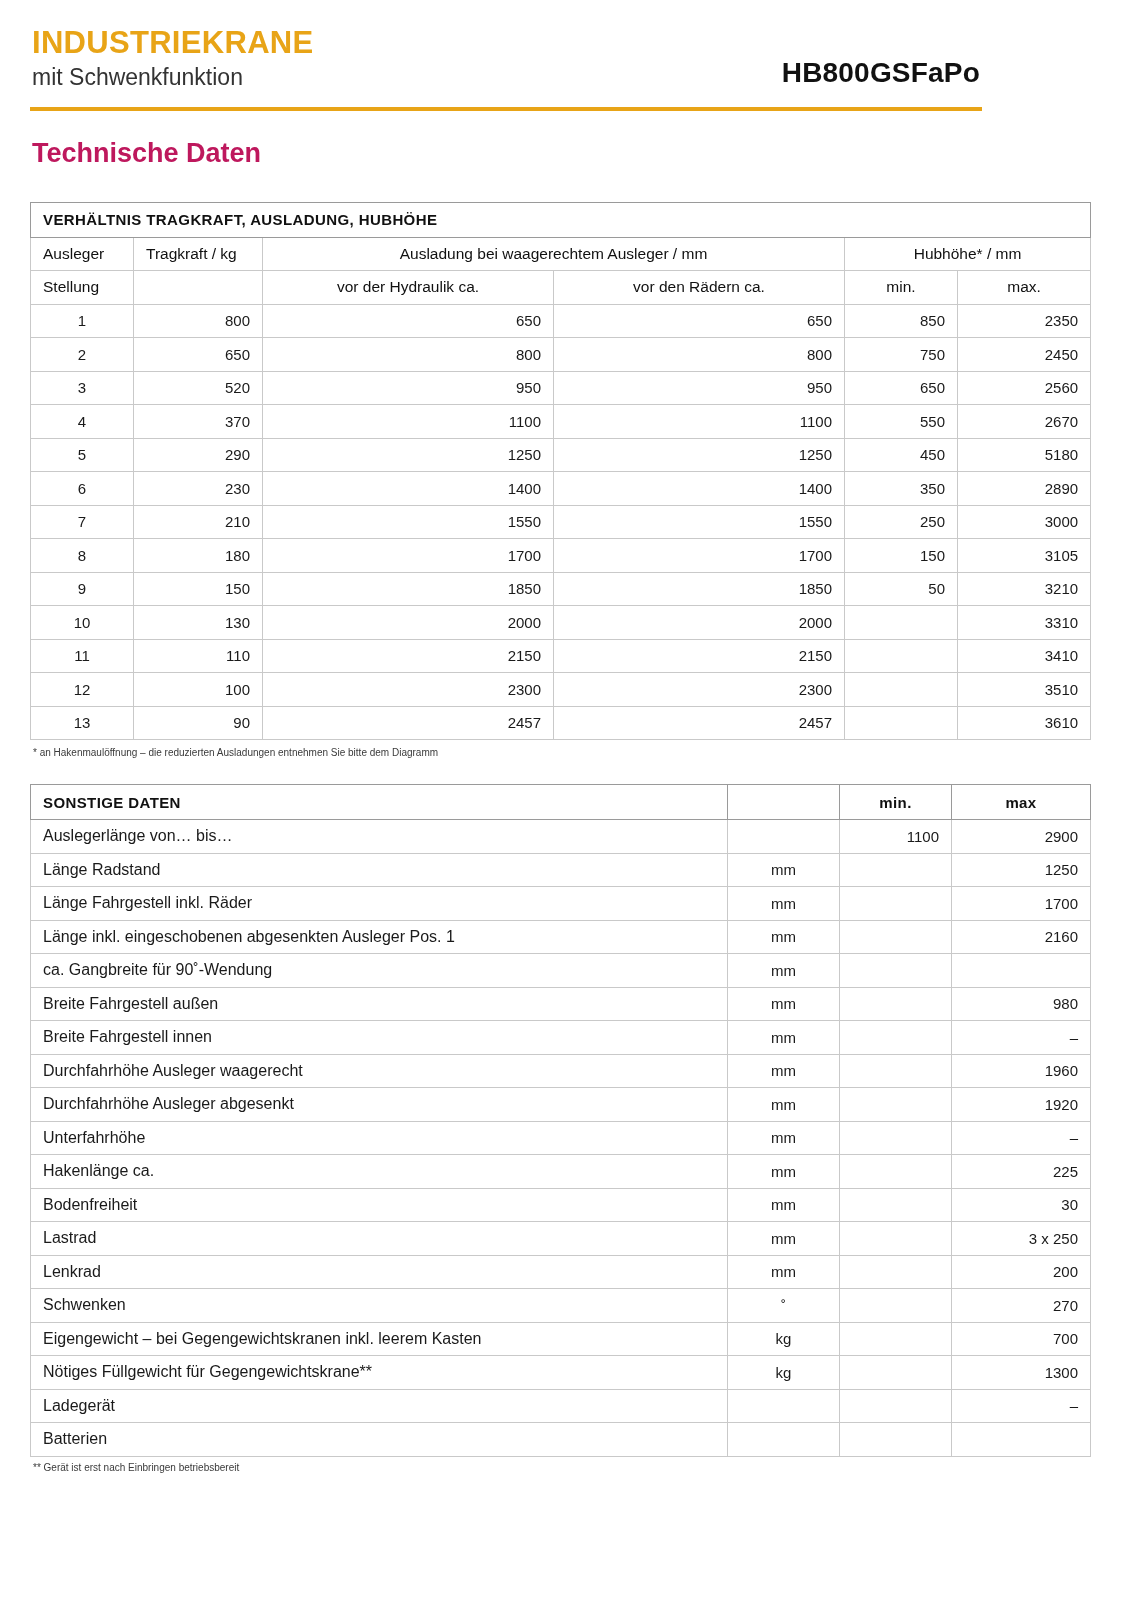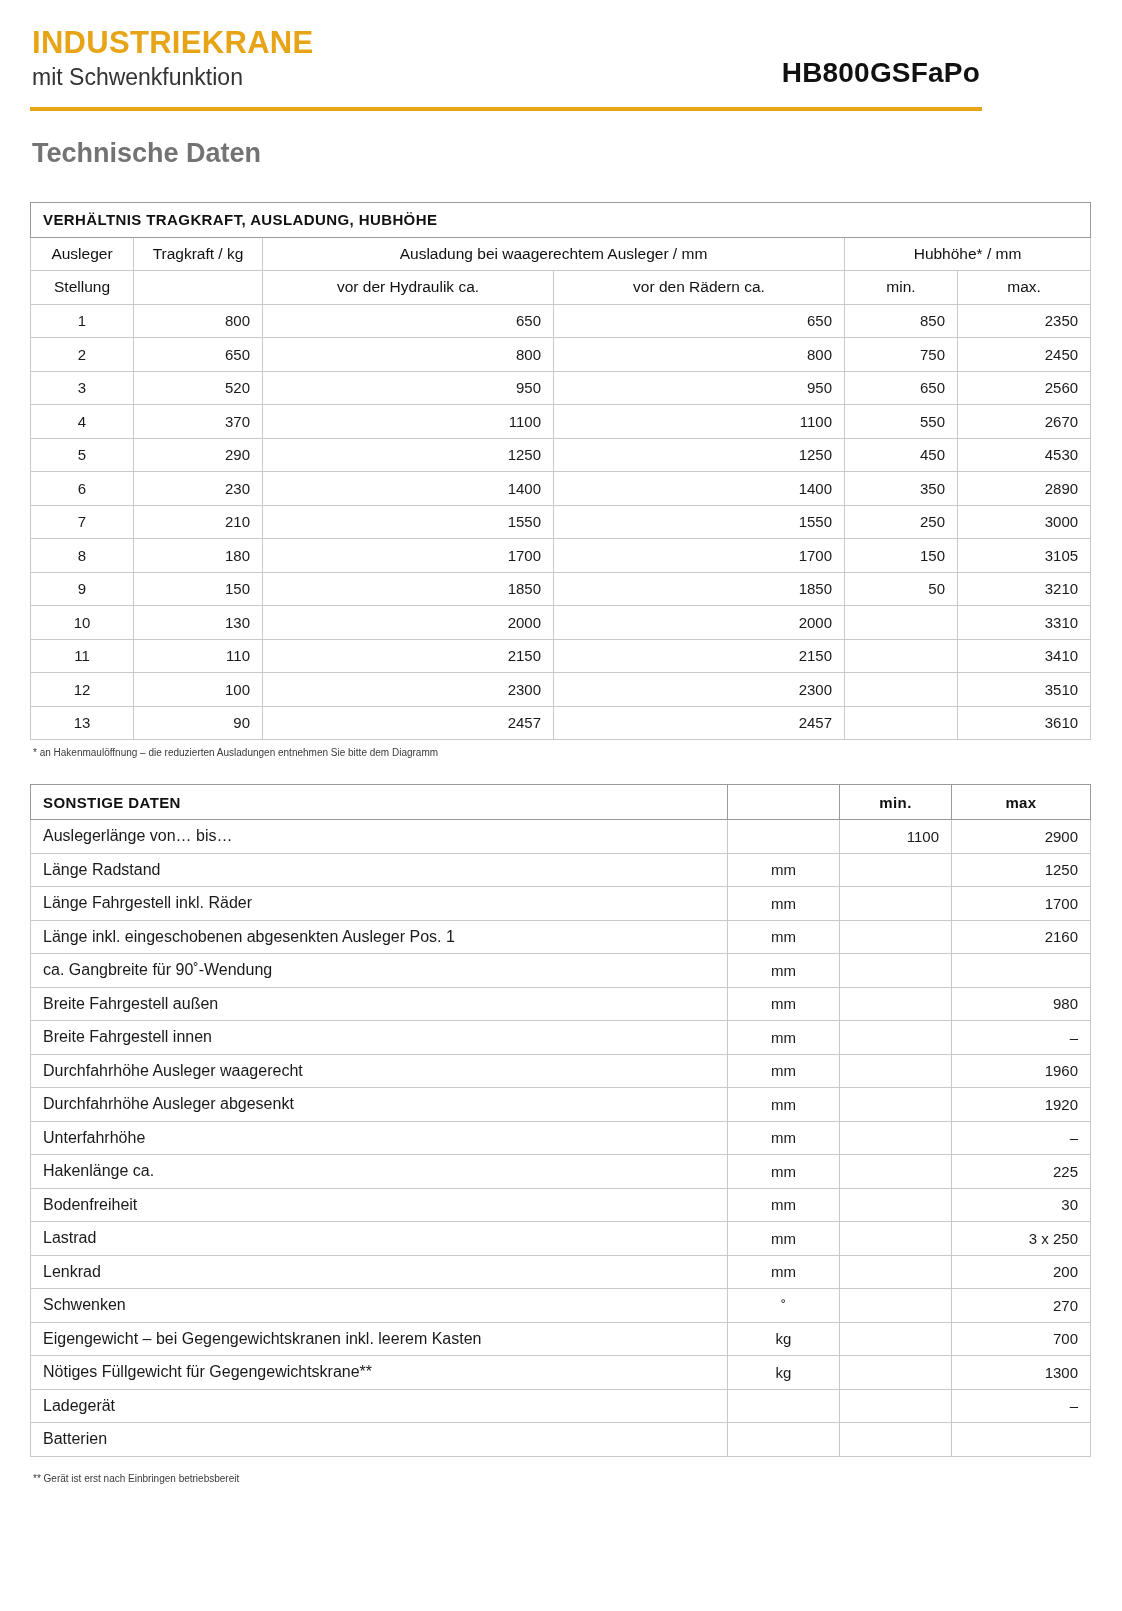--- a/index.html
+++ b/index.html
@@ -58,21 +58,21 @@
   }
   .rule-accent {
     margin-top: 16px;
     height: 4px;
     background: #E8A417;
   }
 
   .section-title {
     font-size: 27px;
     font-weight: bold;
-    color: #737373;
+    color: #be185d;
     margin: 27px 0 0 2px;
   }
 
   
   table {
     border-collapse: collapse;
     width: 100%;
     table-layout: fixed;
   }
   .tbl-wrap {
@@ -101,33 +101,33 @@
     border-top: 1px solid #9a9a9a;
     border-bottom: 1px solid #9a9a9a;
     font-size: 15px;
     font-weight: bold;
     letter-spacing: 0.4px;
     height: 34px;
     color: #111;
   }
   .c-center { text-align: center; }
   .c-right  { text-align: right; }
-  .c-left   { text-align: center; }
+  .c-left   { text-align: left; }
   .bold { font-weight: bold; }
   .hdr td {
     font-size: 15.5px;
     color: #111;
   }
   .footnote {
     font-size: 10px;
     color: #3a3a3a;
     margin: 7px 0 0 3px;
     font-style: normal;
   }
-  .footnote.fn2 { margin-top: 16px; }
+  .footnote.fn2 { margin-top: 5px; }
 
   
   .t1 col.c1 { width: 103px; }
   .t1 col.c2 { width: 129px; }
   .t1 col.c3 { width: 291px; }
   .t1 col.c4 { width: 291px; }
   .t1 col.c5 { width: 113px; }
   .t1 col.c6 { width: 133px; }
 
   
@@ -216,21 +216,21 @@
           <td class="c-right">1100</td>
           <td class="c-right">550</td>
           <td class="c-right">2670</td>
         </tr>
         <tr>
           <td class="c-center">5</td>
           <td class="c-right">290</td>
           <td class="c-right">1250</td>
           <td class="c-right">1250</td>
           <td class="c-right">450</td>
-          <td class="c-right">4530</td>
+          <td class="c-right">5180</td>
         </tr>
         <tr>
           <td class="c-center">6</td>
           <td class="c-right">230</td>
           <td class="c-right">1400</td>
           <td class="c-right">1400</td>
           <td class="c-right">350</td>
           <td class="c-right">2890</td>
         </tr>
         <tr>

